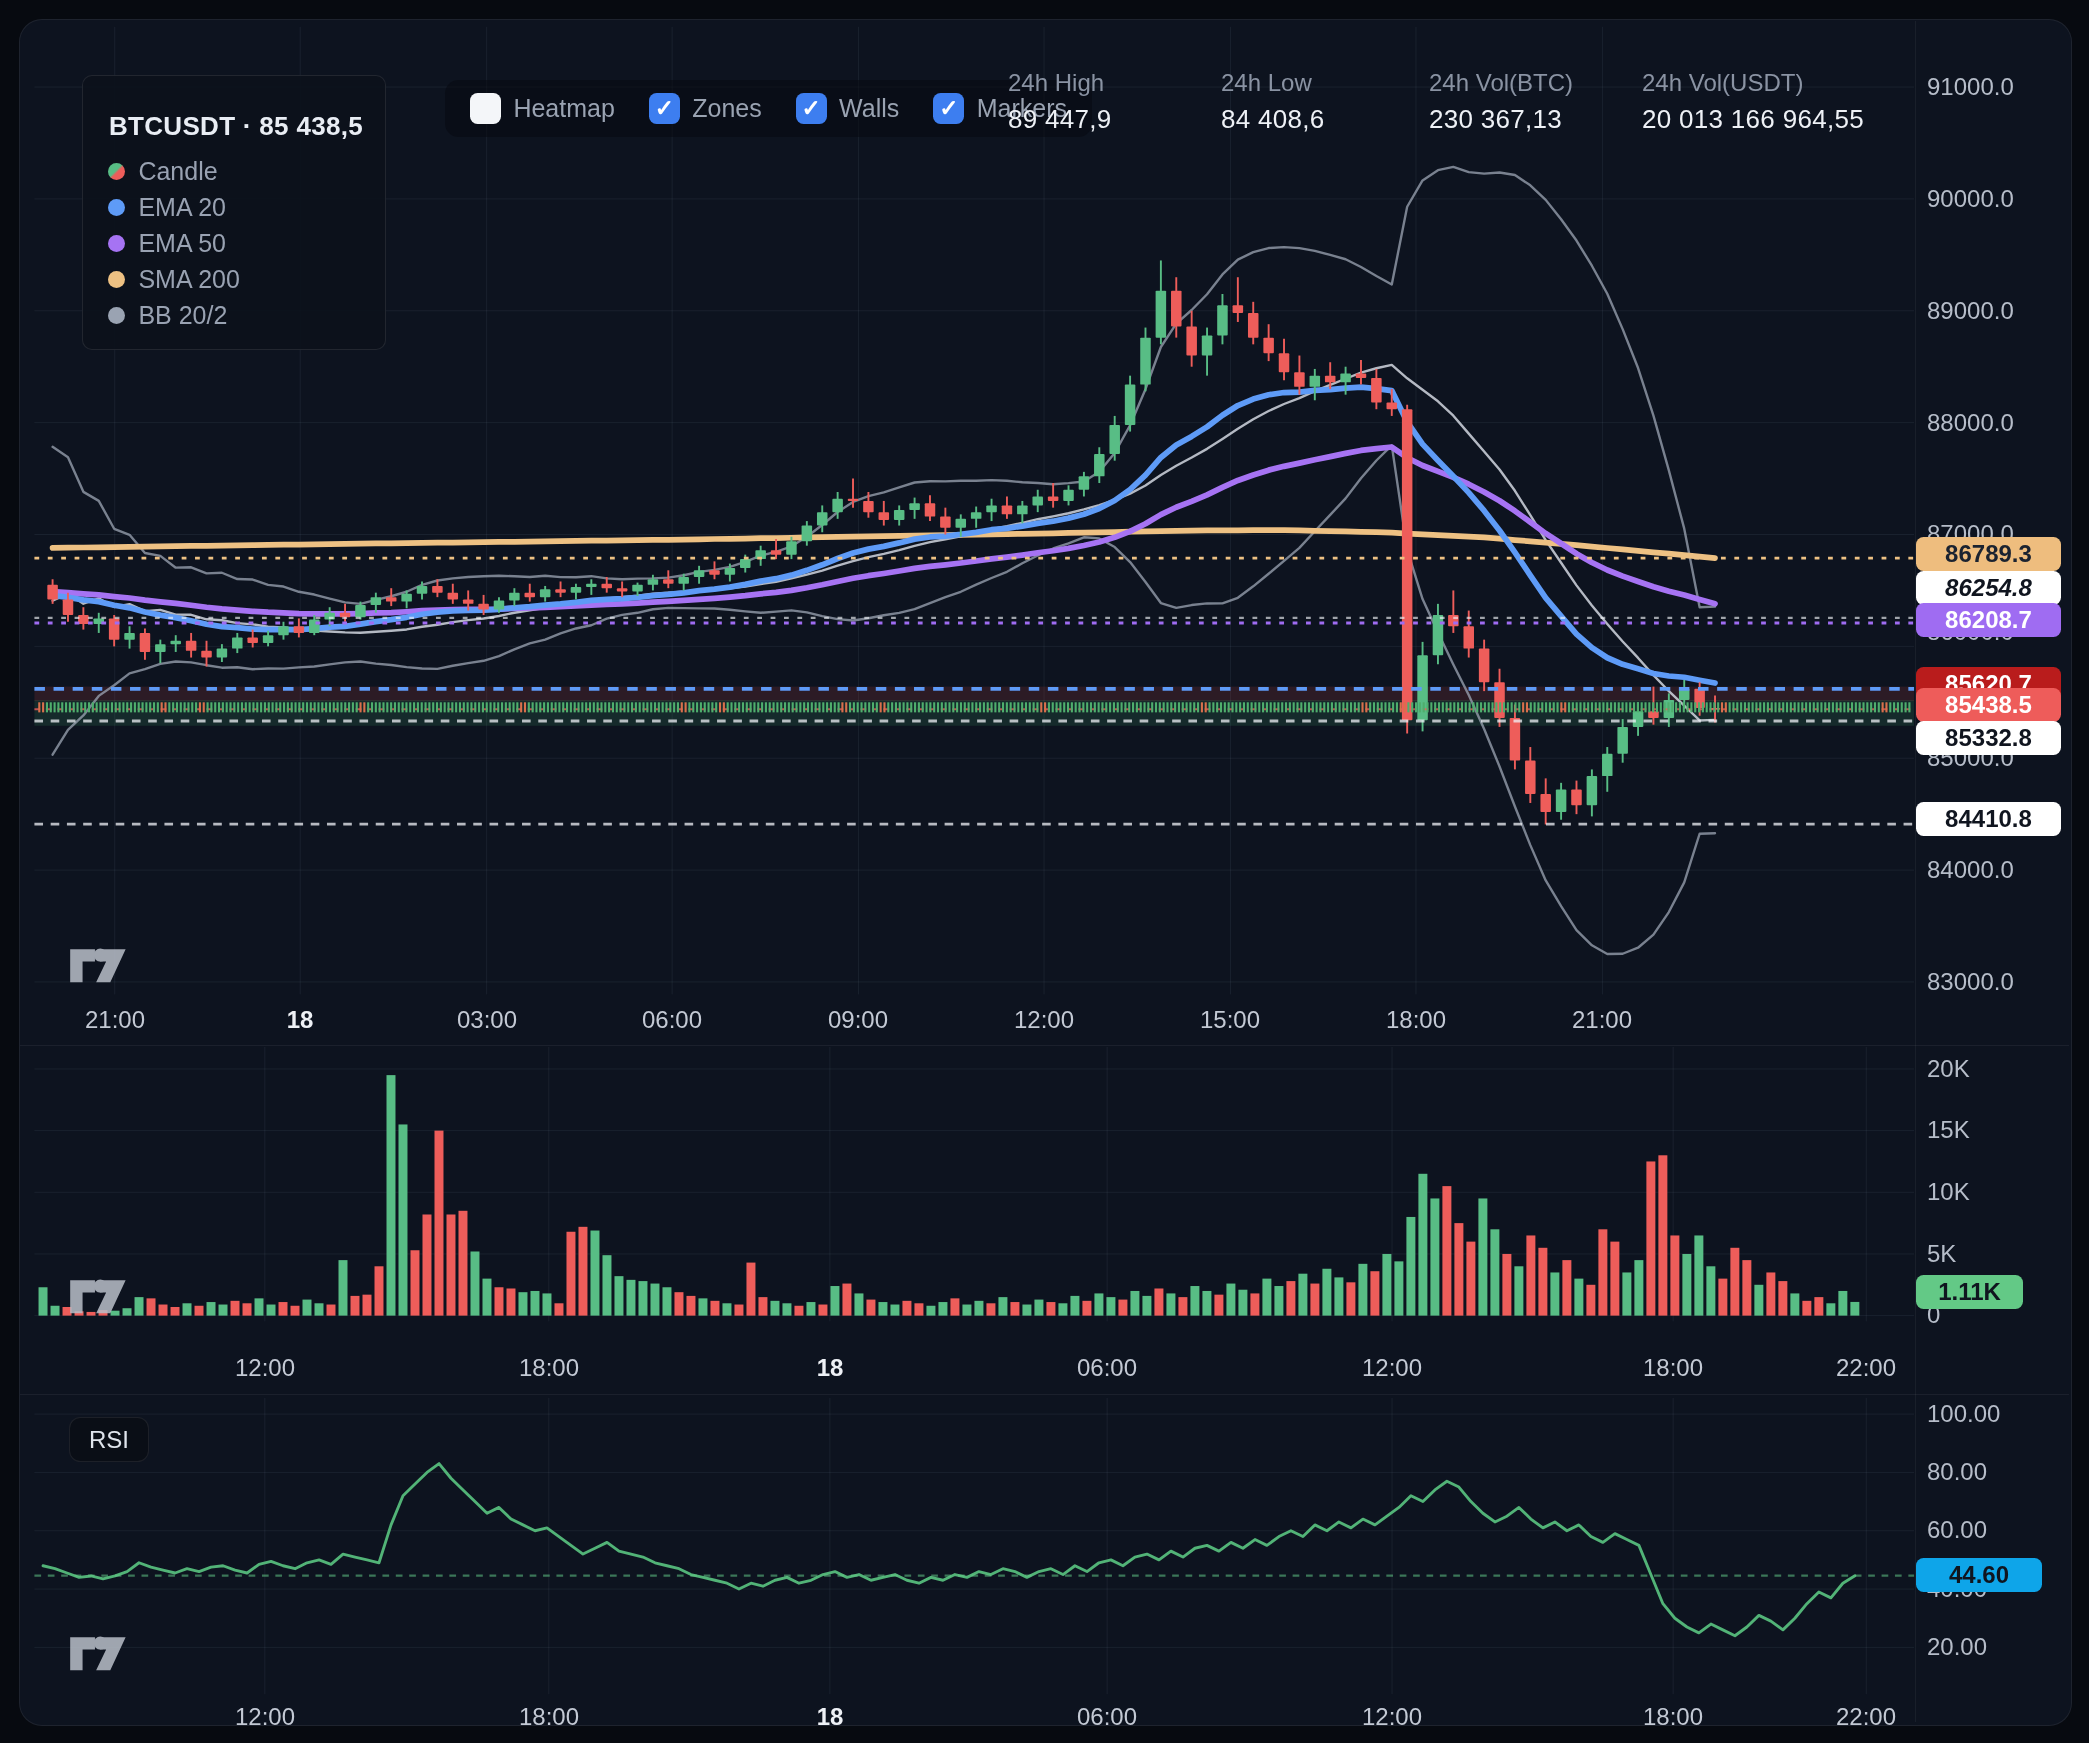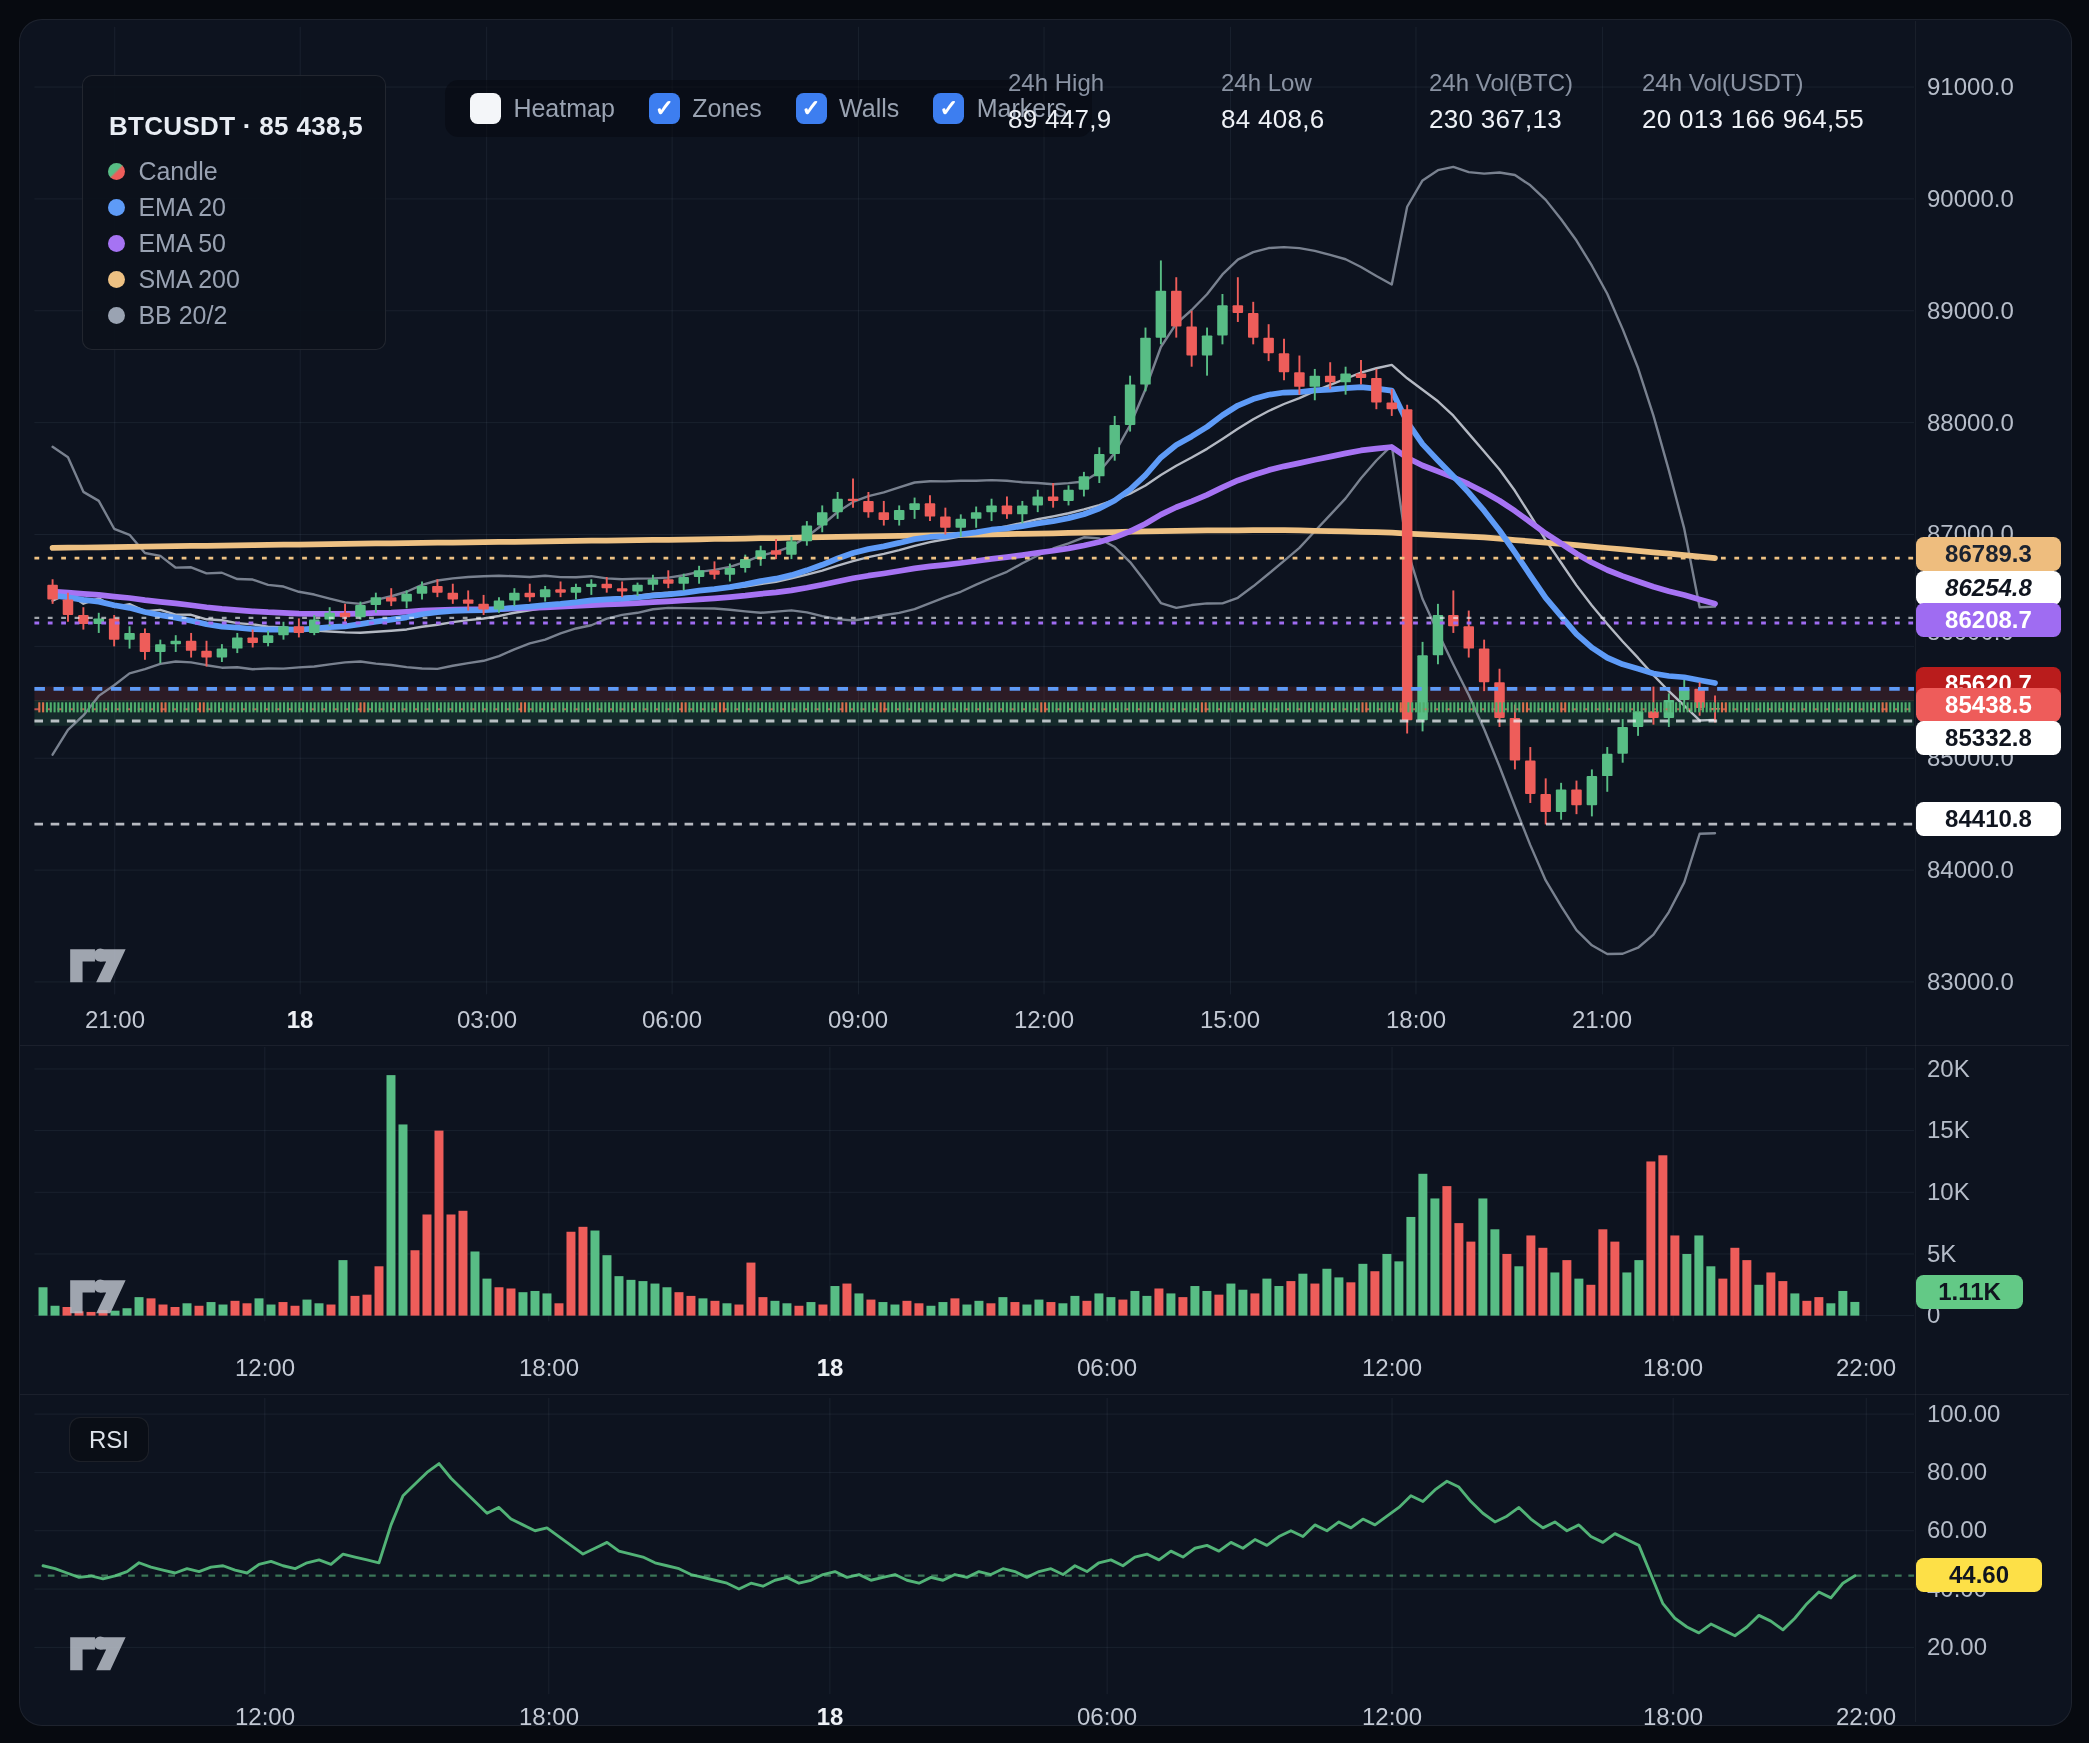--- a/index.html
+++ b/index.html
@@ -1081,21 +1081,21 @@
         <div class="xtick" style="left: 1392px; top: 1368px;">12:00</div>
         <div class="xtick" style="left: 1673px; top: 1368px;">18:00</div>
         <div class="xtick" style="left: 1866px; top: 1368px;">22:00</div>
       </div>
     <div id="rsi-yticks">
         <div class="ytick" style="top: 1414px;">100.00</div>
         <div class="ytick" style="top: 1472px;">80.00</div>
         <div class="ytick" style="top: 1530px;">60.00</div>
         <div class="ytick" style="top: 1589px;">40.00</div>
         <div class="ytick" style="top: 1647px;">20.00</div>
-        <div class="badge" style="top: 1575px; width: 126px; background: #fde047; color: rgb(16, 21, 31);">44.60</div>
+        <div class="badge" style="top: 1575px; width: 126px; background: #0ea5e9; color: rgb(16, 21, 31);">44.60</div>
       </div>
     <div id="rsi-xticks">
         <div class="xtick" style="left: 265px; top: 1717px;">12:00</div>
         <div class="xtick" style="left: 549px; top: 1717px;">18:00</div>
         <div class="xtick bold" style="left: 830px; top: 1717px;">18</div>
         <div class="xtick" style="left: 1107px; top: 1717px;">06:00</div>
         <div class="xtick" style="left: 1392px; top: 1717px;">12:00</div>
         <div class="xtick" style="left: 1673px; top: 1717px;">18:00</div>
         <div class="xtick" style="left: 1866px; top: 1717px;">22:00</div>
       </div>

